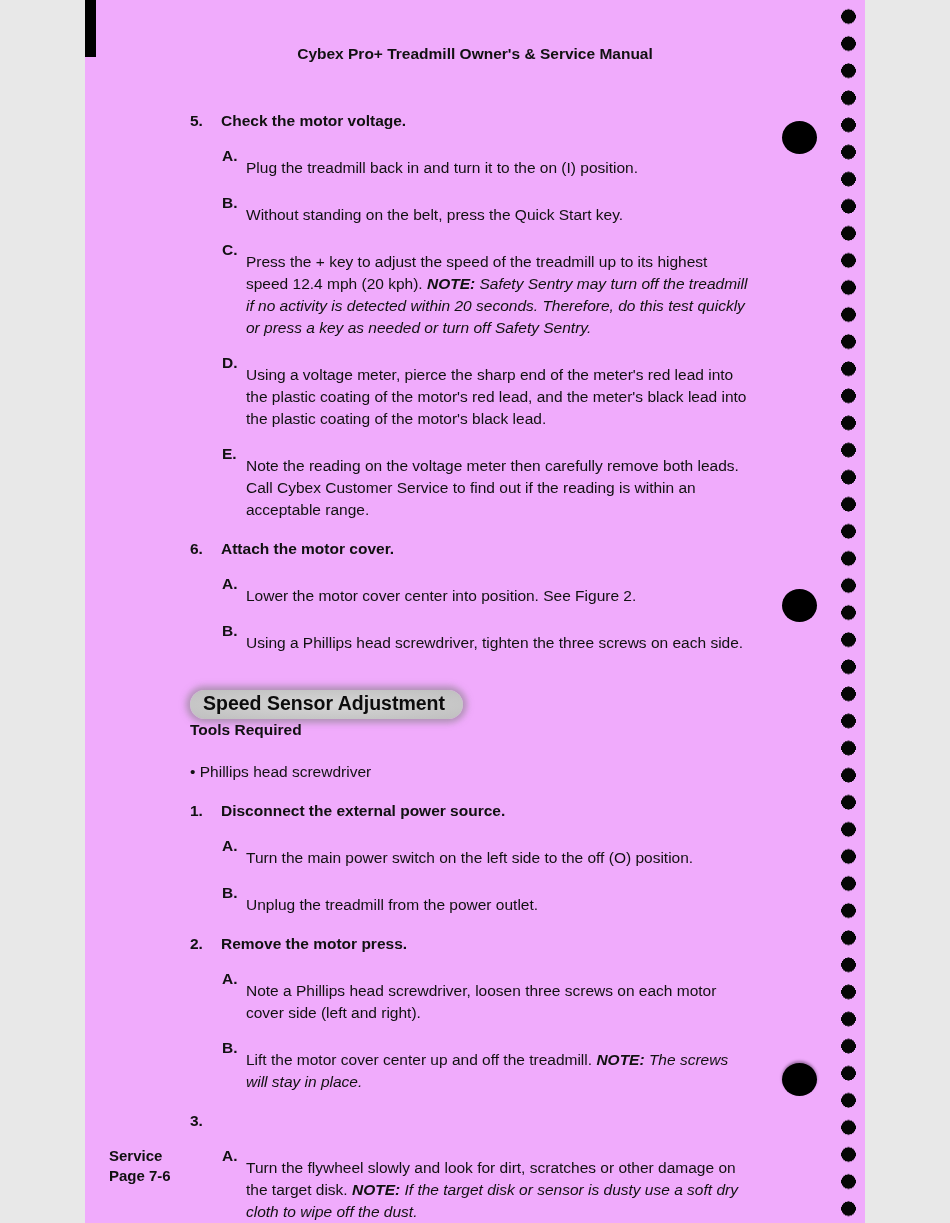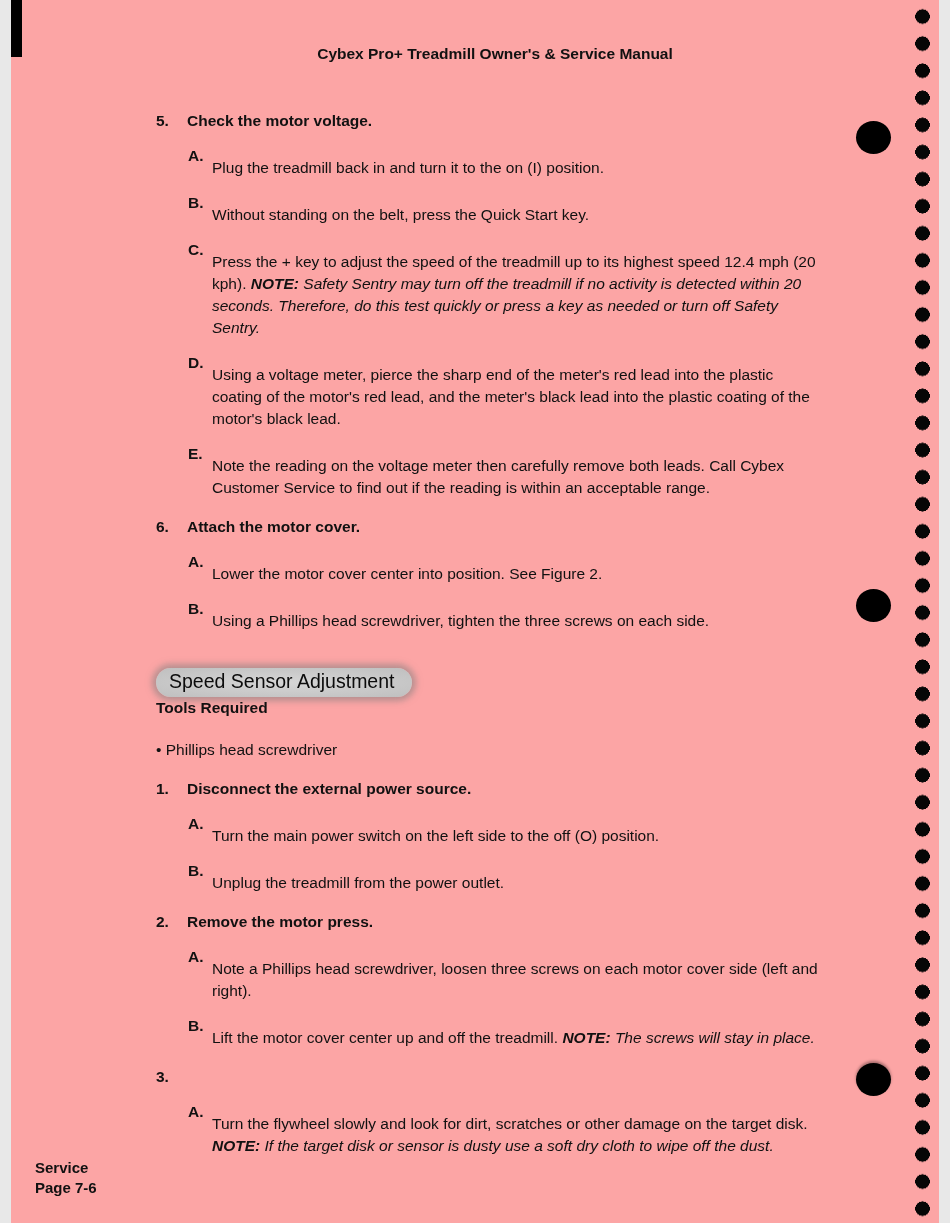--- a/index.html
+++ b/index.html
@@ -1,24 +1,23 @@
 <!DOCTYPE html>
 <html><head>
 <meta charset="utf-8">
 <style>
   html,body { margin:0; padding:0; background:#e8e8e8; }
   .page {
     position:relative;
-    width:888px; height:1223px;
+    width:780px; height:1223px;
     margin:0 auto;
-    background:#fca5a5;
+    background:#f0abfc;
     font-family:"Liberation Sans", sans-serif;
     color:#111;
     overflow:hidden;
-    padding-left:40px;
   }
   
   .scan-bar { position:absolute; left:0; top:0; width:11px; height:57px; background:#000; }
 
   
   .dots {
     position:absolute; right:8px; top:3px; width:17px; height:1216px;
     background-image: radial-gradient(circle 7.4px at 50% 50%, #060606 97%, rgba(0,0,0,0) 100%);
     background-size:17px 27.1px;
     background-repeat:repeat-y;
@@ -42,32 +41,32 @@
   .s-b  { font-weight:normal; }
   .s-i  { font-style:italic; }
   .s-bi { font-weight:bold; font-style:italic; }
 
   .banner-wrap { margin-top:36px; }
   .banner {
     display:inline-block;
     background:radial-gradient(#d6d6d6, #bfbfbf);
     border-radius:16px;
     padding:2px 18px 5px 13px;
-    font-weight:normal; font-size:19.5px;
+    font-weight:bold; font-size:19.5px;
     color:#0c0c0c;
     box-shadow:0 0 6px 4px rgba(125,125,125,0.55);
   }
 
   .bold-line { font-weight:bold; }
   .bullet    { margin-top:20px; }
   .warning   { font-weight:bold; font-style:italic; margin-top:27px; }
 
   .footer {
     position:absolute; left:24px; top:1146px;
-    font-weight:bold; font-size:15px; line-height:20px;margin-top:12px;
+    font-weight:bold; font-size:15px; line-height:20px;
   }
 </style>
 </head>
 <body>
 
 <div class="page">
 
   <div class="scan-bar"></div>
   <div class="dots"></div>
   <div class="hole hole1"></div>

